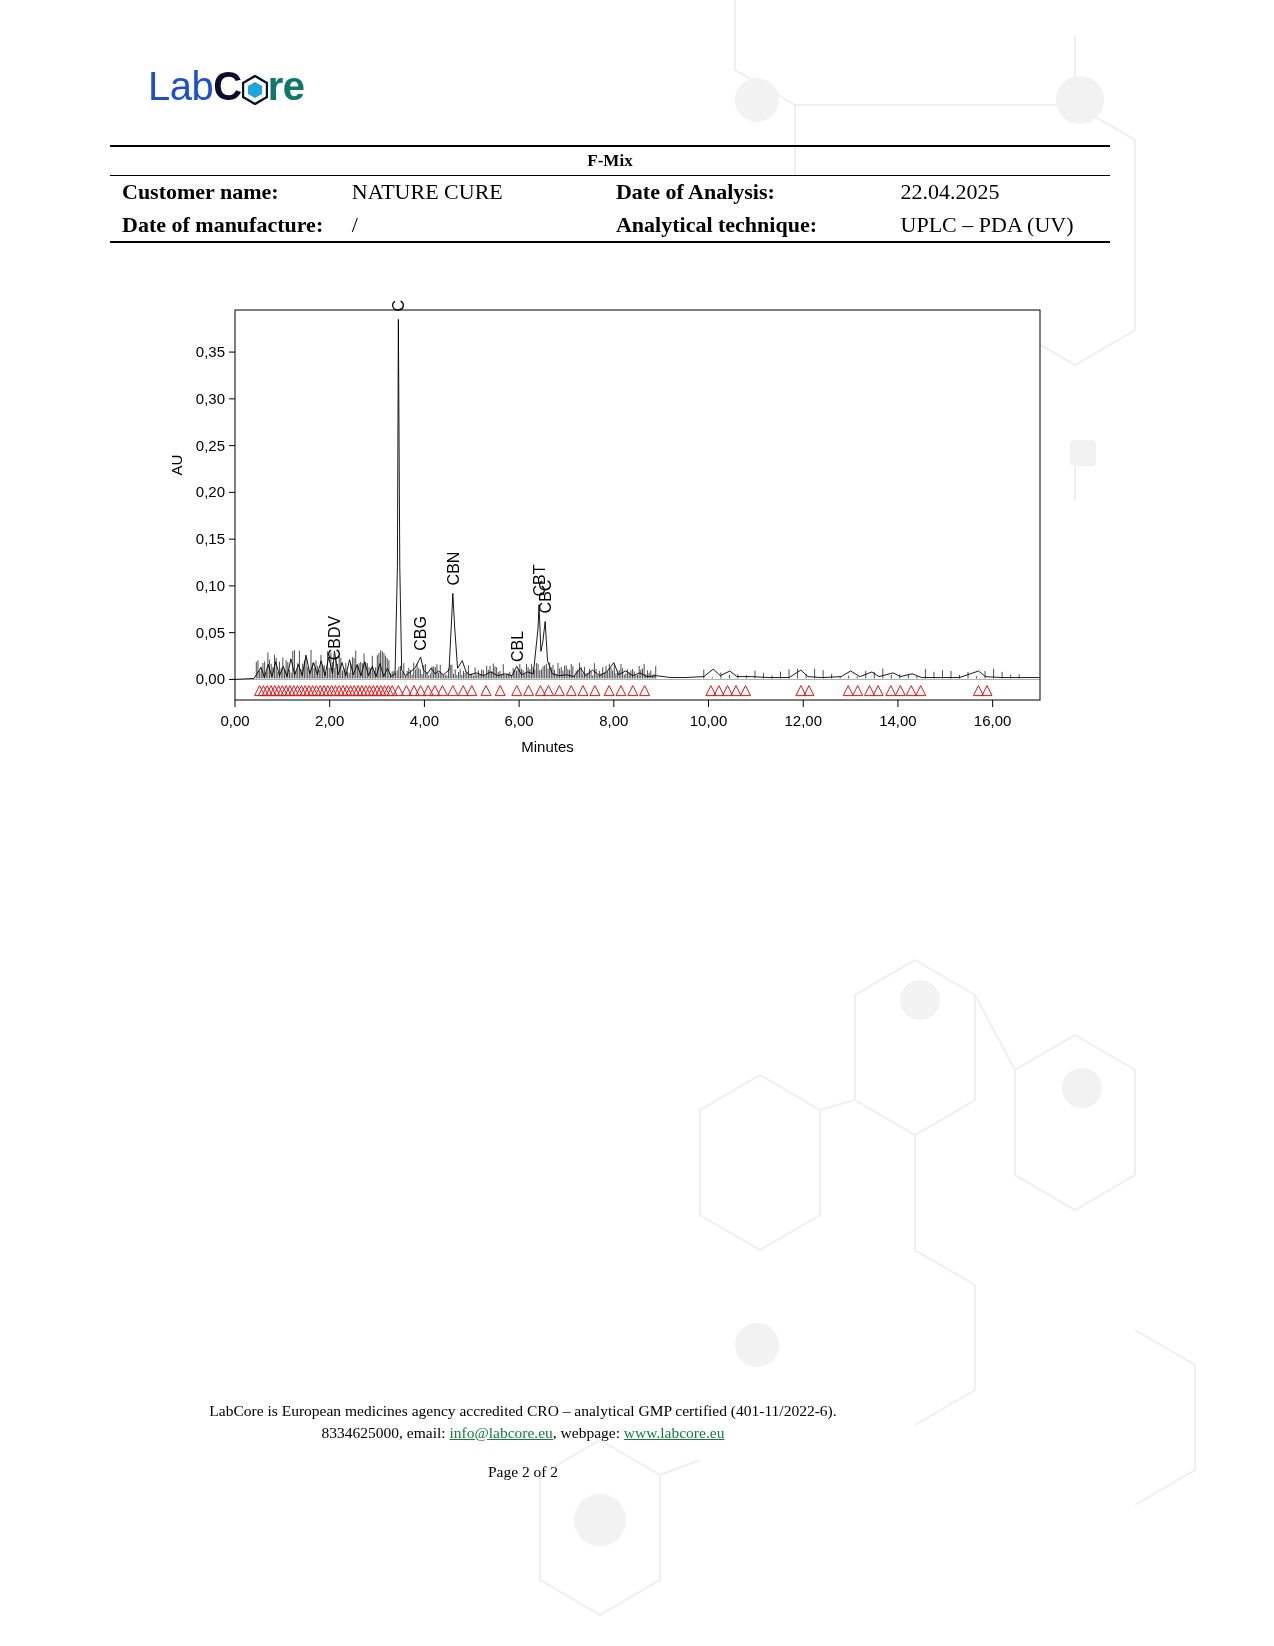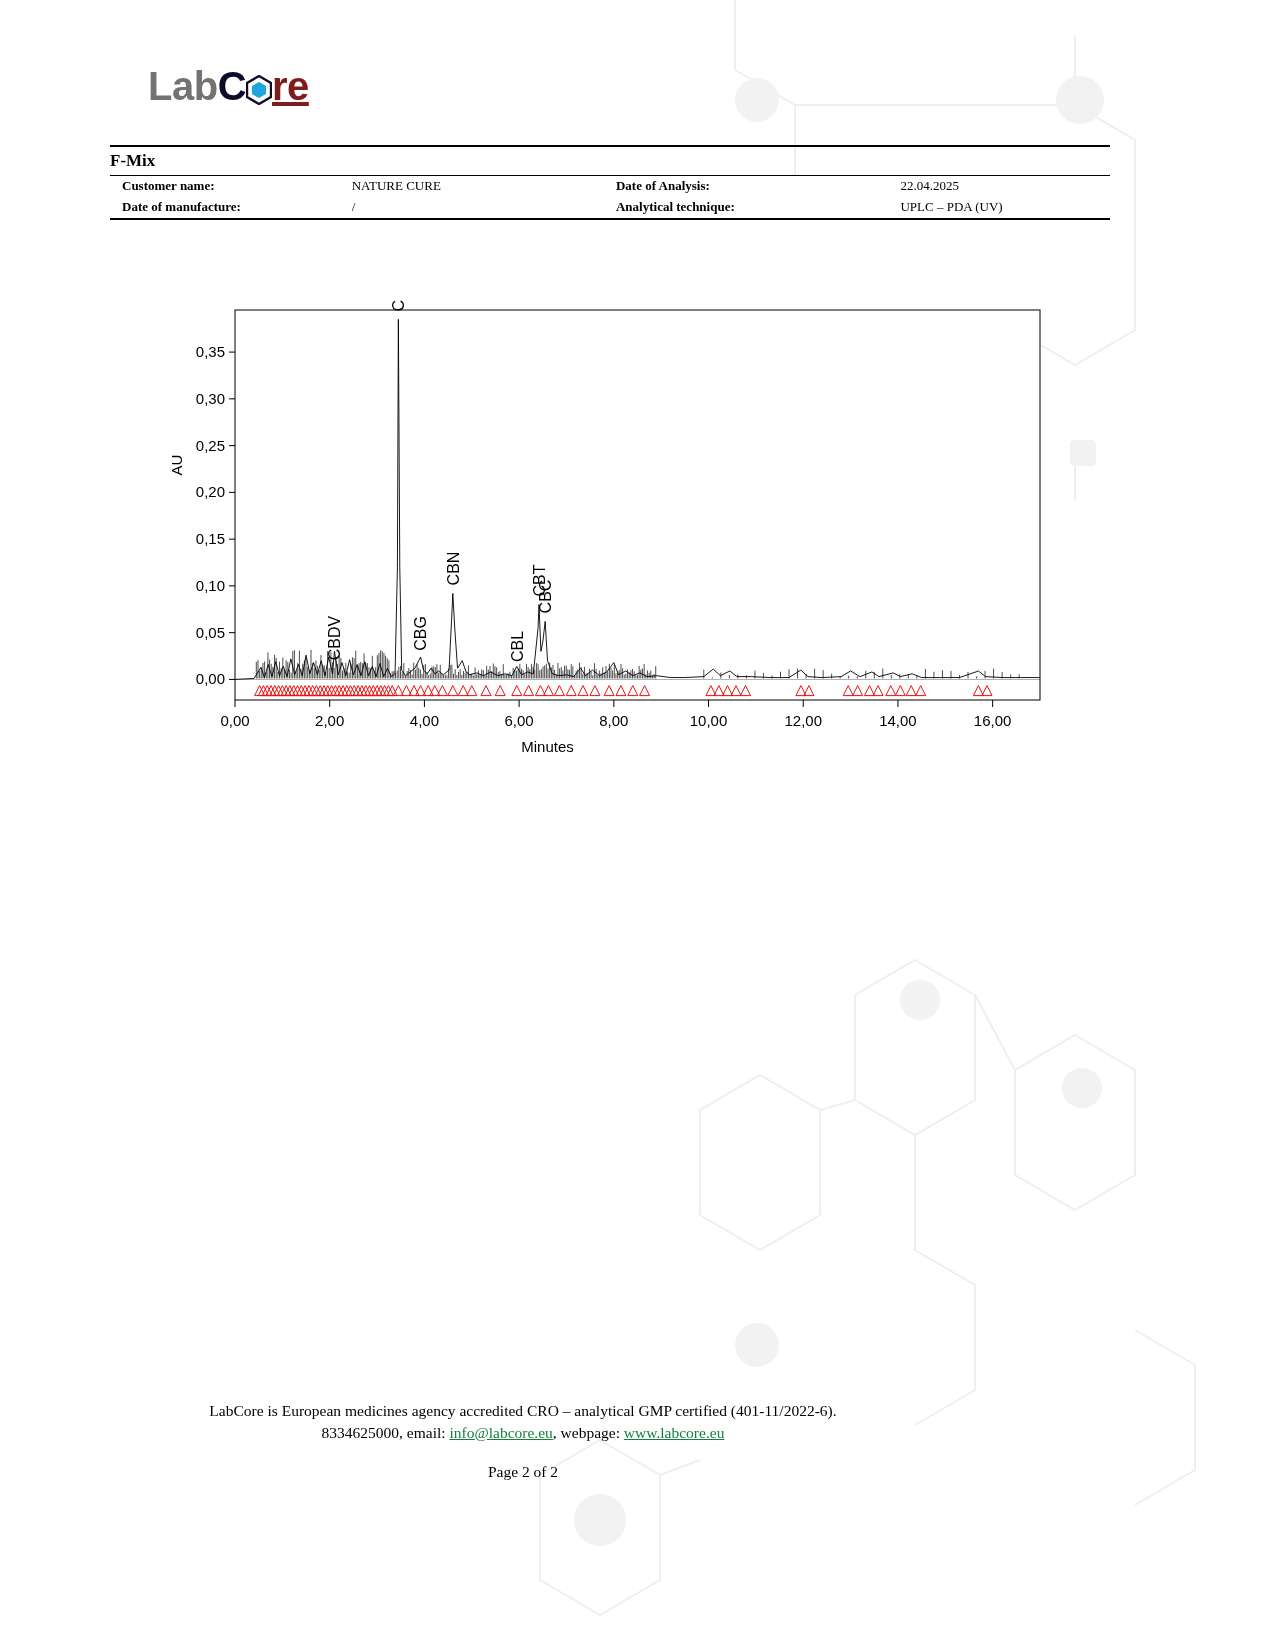--- a/index.html
+++ b/index.html
@@ -36,51 +36,52 @@
   .logo {
     position: absolute;
     left: 148px;
     top: 66px;
     font-family: "Liberation Sans", sans-serif;
     font-size: 40px;
     letter-spacing: -0.5px;
     line-height: 1;
     white-space: nowrap;
   }
-  .logo .lab { color: #737373; font-weight: 700; }
+  .logo .lab { color: #1d4ed8; font-weight: 400; }
   .logo .c   { color: #0b0b2b; font-weight: 700; }
   .logo .hexwrap {
     display: inline-block;
     position: relative;
     width: 26px;
     height: 30px;
     vertical-align: -5px;
   }
-  .logo .ore { color: #7f1d1d; font-weight: 700; text-decoration: underline; }
+  .logo .ore { color: #0f766e; font-weight: 700; }
 
   
   .hdr {
     position: absolute;
     left: 110px;
     top: 145px;
     width: 1000px;
   }
   .rule-thick { border-top: 2px solid #000; height: 0; }
   .rule-thin  { border-top: 1px solid #000; height: 0; }
 
   .hdr-title {
+    text-align: center;
     font-weight: bold;
     font-size: 17px;
     padding: 4px 0 4px 0;
     line-height: 1.2;
   }
   .hdr-table {
     width: 100%;
     border-collapse: collapse;
-    font-size: 13px;
+    font-size: 22px;
   }
   .hdr-table td {
     padding: 2px 0 2px 0;
     vertical-align: top;
     line-height: 1.28;
   }
   .lbl { font-weight: bold; white-space: nowrap; }
   .col-lbl1 { width: 230px; padding-left: 12px !important; }
   .col-val1 { width: 265px; }
   .col-lbl2 { width: 285px; }

